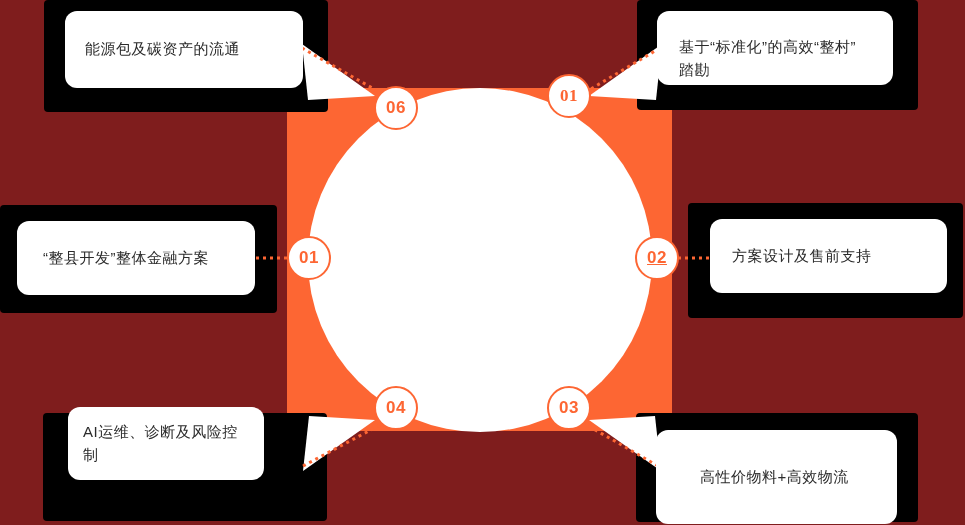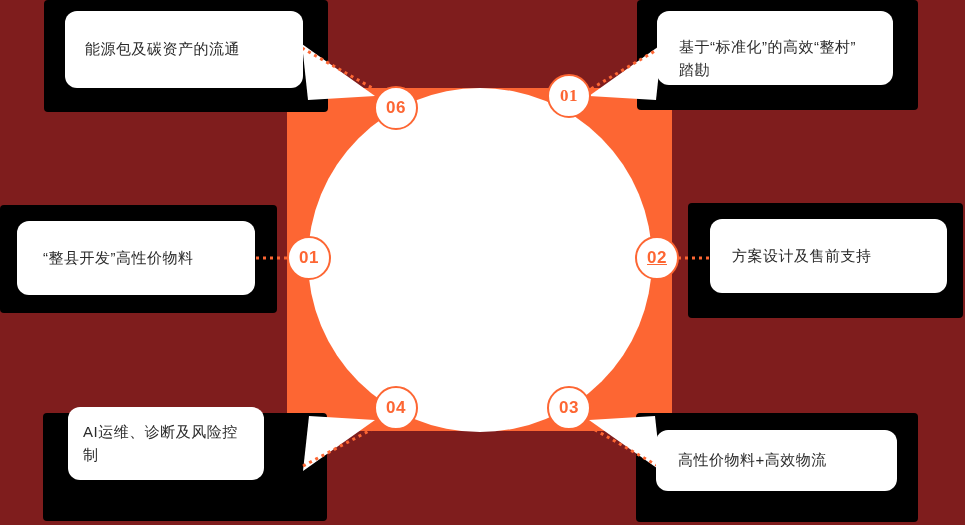--- a/index.html
+++ b/index.html
@@ -34,21 +34,21 @@
     display:flex;align-items:center;box-sizing:border-box;
     padding:4px 26px 4px 20px;
     font-size:15px;line-height:1.5;color:var(--text);
     letter-spacing:0.5px;
   }
   .b06{left:65px;top:11px;width:238px;height:77px;}
   .b01{left:657px;top:11px;width:236px;height:74px;padding:4px 32px 4px 22px;align-items:flex-end;}
   .b02{left:710px;top:219px;width:237px;height:74px;padding-left:22px;}
   .b05{left:17px;top:221px;width:238px;height:74px;padding-left:26px;}
   .b04{left:68px;top:407px;width:196px;height:73px;padding-left:15px;}
-  .b03{left:656px;top:430px;width:241px;height:61px;padding-left:22px;}
+  .b03{left:656px;top:430px;width:241px;height:94px;padding-left:22px;justify-content:center;}
   .node{
     position:absolute;width:44px;height:44px;border-radius:50%;
     background:var(--node-bg);border:2px solid var(--accent);box-sizing:border-box;
     color:var(--accent);font-weight:bold;font-size:17px;
     display:flex;align-items:center;justify-content:center;z-index:4;
     letter-spacing:0.5px;
   }
   .n01{left:547px;top:74px;font-family:Liberation Serif, serif;}
   .n02{left:635px;top:236px;text-decoration:underline;}
   .n03{left:547px;top:386px;justify-content:center;}
@@ -89,21 +89,21 @@
   <div class="box b06">
     <span>能源包及碳资产的流通</span>
   </div>
   <div class="box b01">
     <span>基于“标准化”的高效“整村” 踏勘</span>
   </div>
   <div class="box b02">
     <span>方案设计及售前支持</span>
   </div>
   <div class="box b05">
-    <span>“整县开发”高性价物料</span>
+    <span>“整县开发”整体金融方案</span>
   </div>
   <div class="box b04">
     <span>AI运维、诊断及风险控制</span>
   </div>
   <div class="box b03">
     <span>高性价物料+高效物流</span>
   </div>
 
   <div class="node n01">
     <span>01</span>

